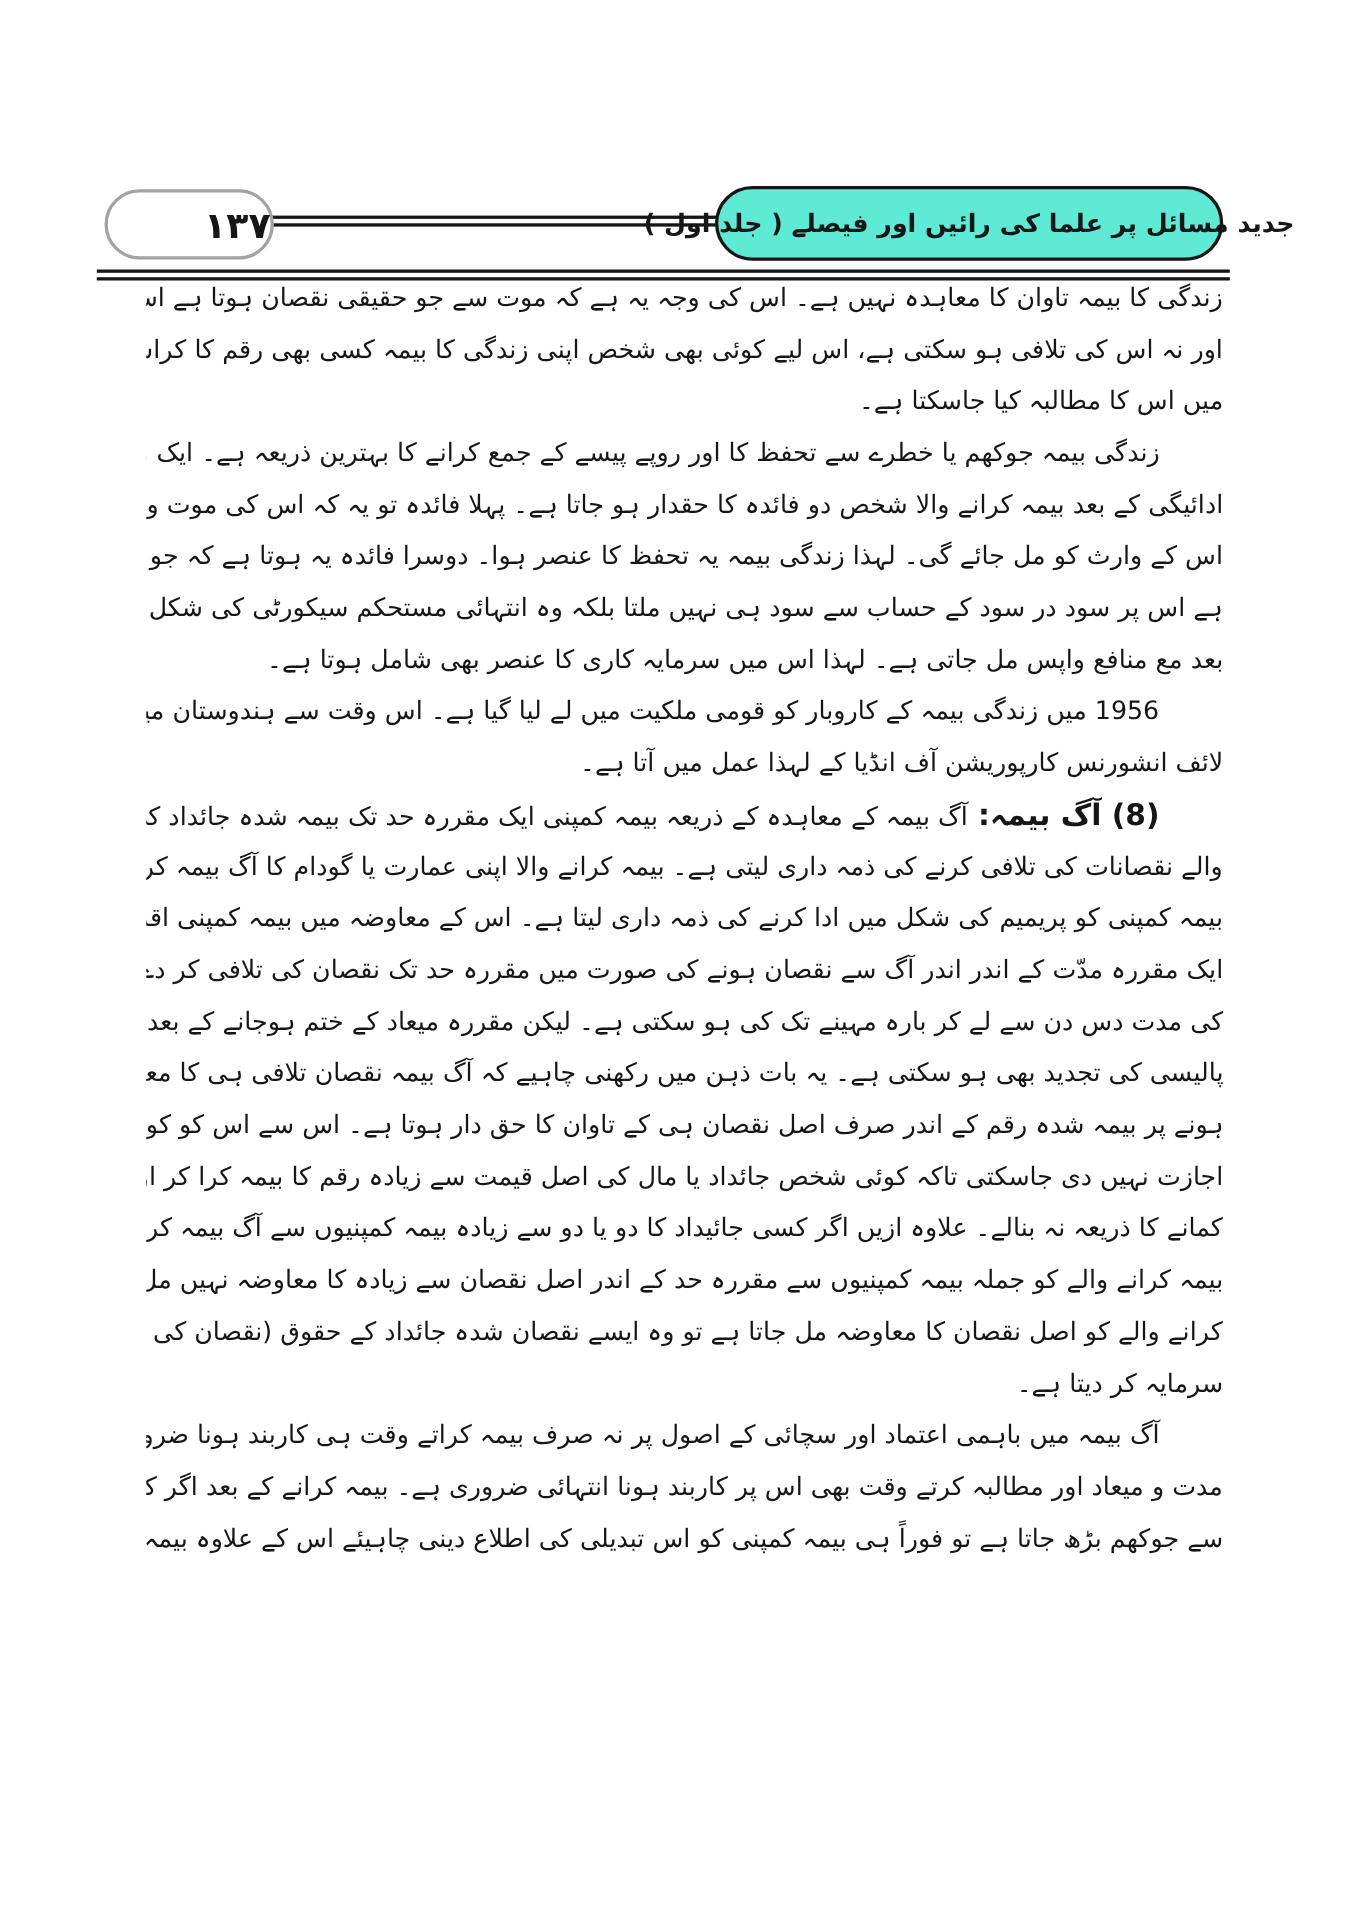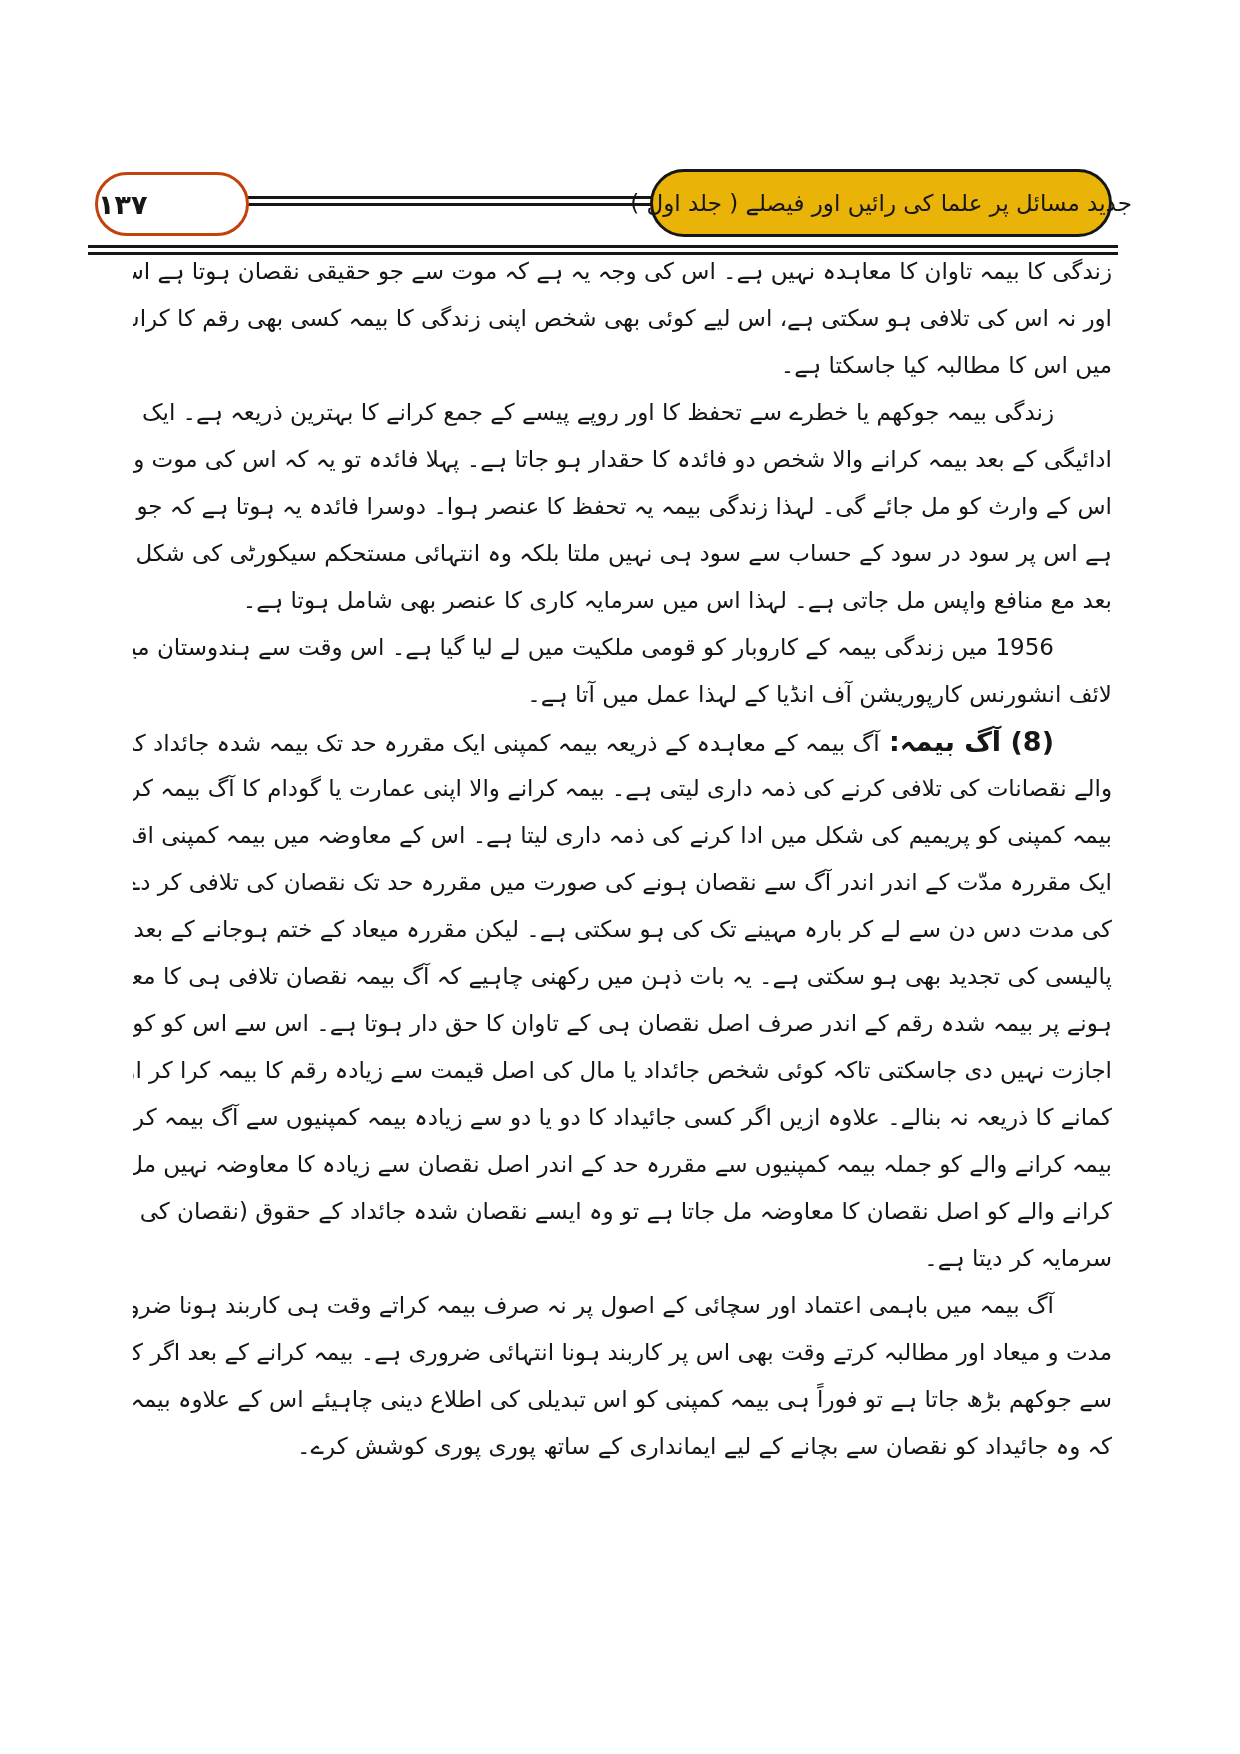--- a/index.html
+++ b/index.html
@@ -5,31 +5,31 @@
   html,body{margin:0;padding:0;}
   body{
     width:1240px;height:1754px;position:relative;
     background:#ffffff;color:#161616;
     font-family:"DejaVu Sans", sans-serif;
     overflow:hidden;
   }
   
   .page-oval{
     position:absolute;left:95px;top:172px;width:148px;height:58px;
-    border:3px solid #c2410c;border-radius:32px;
-    display:flex;align-items:center;justify-content:flex-start;
-    font-size:27px;font-weight:bold;letter-spacing:2px;
+    border:3px solid #a3a3a3;border-radius:32px;
+    display:flex;align-items:center;justify-content:flex-end;
+    font-size:33px;font-weight:bold;letter-spacing:2px;
     background:#fff;z-index:2;
   }
   .title-cartouche{
     position:absolute;left:650px;top:169px;width:456px;height:62px;
     border:3px solid #161616;border-radius:34px;
     display:flex;align-items:center;justify-content:center;
-    direction:rtl;font-size:23px;font-weight:normal;
-    background:#eab308;z-index:2;white-space:nowrap;
+    direction:rtl;font-size:23px;font-weight:bold;
+    background:#5eead4;z-index:2;white-space:nowrap;
   }
   .dbl{
     position:absolute;background:transparent;
     border-top:3px solid #161616;border-bottom:3px solid #161616;
   }
   .connector{left:240px;top:196px;width:413px;height:4px;}
   .header-rule{left:88px;top:245px;width:1030px;height:4px;}
   
   .text-column{
     position:absolute;left:133px;top:248px;width:979px;
@@ -75,14 +75,13 @@
     <div class="line">پالیسی کی تجدید بھی ہو سکتی ہے۔ یہ بات ذہن میں رکھنی چاہیے کہ آگ بیمہ نقصان تلافی ہی کا معاہدہ ہے۔ بیمہ کرانے والا نقصان</div>
     <div class="line">ہونے پر بیمہ شدہ رقم کے اندر صرف اصل نقصان ہی کے تاوان کا حق دار ہوتا ہے۔ اس سے اس کو کوئی منافع حاصل کرنے کی</div>
     <div class="line">اجازت نہیں دی جاسکتی تاکہ کوئی شخص جائداد یا مال کی اصل قیمت سے زیادہ رقم کا بیمہ کرا کر اور اسے آگ لگا کر بیمہ کمپنی سے منافع</div>
     <div class="line">کمانے کا ذریعہ نہ بنالے۔ علاوہ ازیں اگر کسی جائیداد کا دو یا دو سے زیادہ بیمہ کمپنیوں سے آگ بیمہ کرایا گیا ہے تو ایسی صورت میں بھی</div>
     <div class="line">بیمہ کرانے والے کو جملہ بیمہ کمپنیوں سے مقررہ حد کے اندر اصل نقصان سے زیادہ کا معاوضہ نہیں مل سکتا۔ مزید یہ کہ جب بیمہ</div>
     <div class="line">کرانے والے کو اصل نقصان کا معاوضہ مل جاتا ہے تو وہ ایسے نقصان شدہ جائداد کے حقوق (نقصان کی حد تک) بیمہ کمپنی کے نام</div>
     <div class="line last">سرمایہ کر دیتا ہے۔</div>
     <div class="line indent">آگ بیمہ میں باہمی اعتماد اور سچائی کے اصول پر نہ صرف بیمہ کراتے وقت ہی کاربند ہونا ضروری ہے بلکہ بیمہ کی پوری</div>
     <div class="line">مدت و میعاد اور مطالبہ کرتے وقت بھی اس پر کاربند ہونا انتہائی ضروری ہے۔ بیمہ کرانے کے بعد اگر کوئی ایسی تبدیلی آجائے جس</div>
     <div class="line">سے جوکھم بڑھ جاتا ہے تو فوراً ہی بیمہ کمپنی کو اس تبدیلی کی اطلاع دینی چاہیئے اس کے علاوہ بیمہ کرانے والے کی یہ بنیادی ذمہ داری ہے</div>
-    <div class="line last">کہ وہ جائیداد کو نقصان سے بچانے کے لیے ایمانداری کے ساتھ پوری پوری کوشش کرے۔</div>
   </div>
 
 </body></html>

